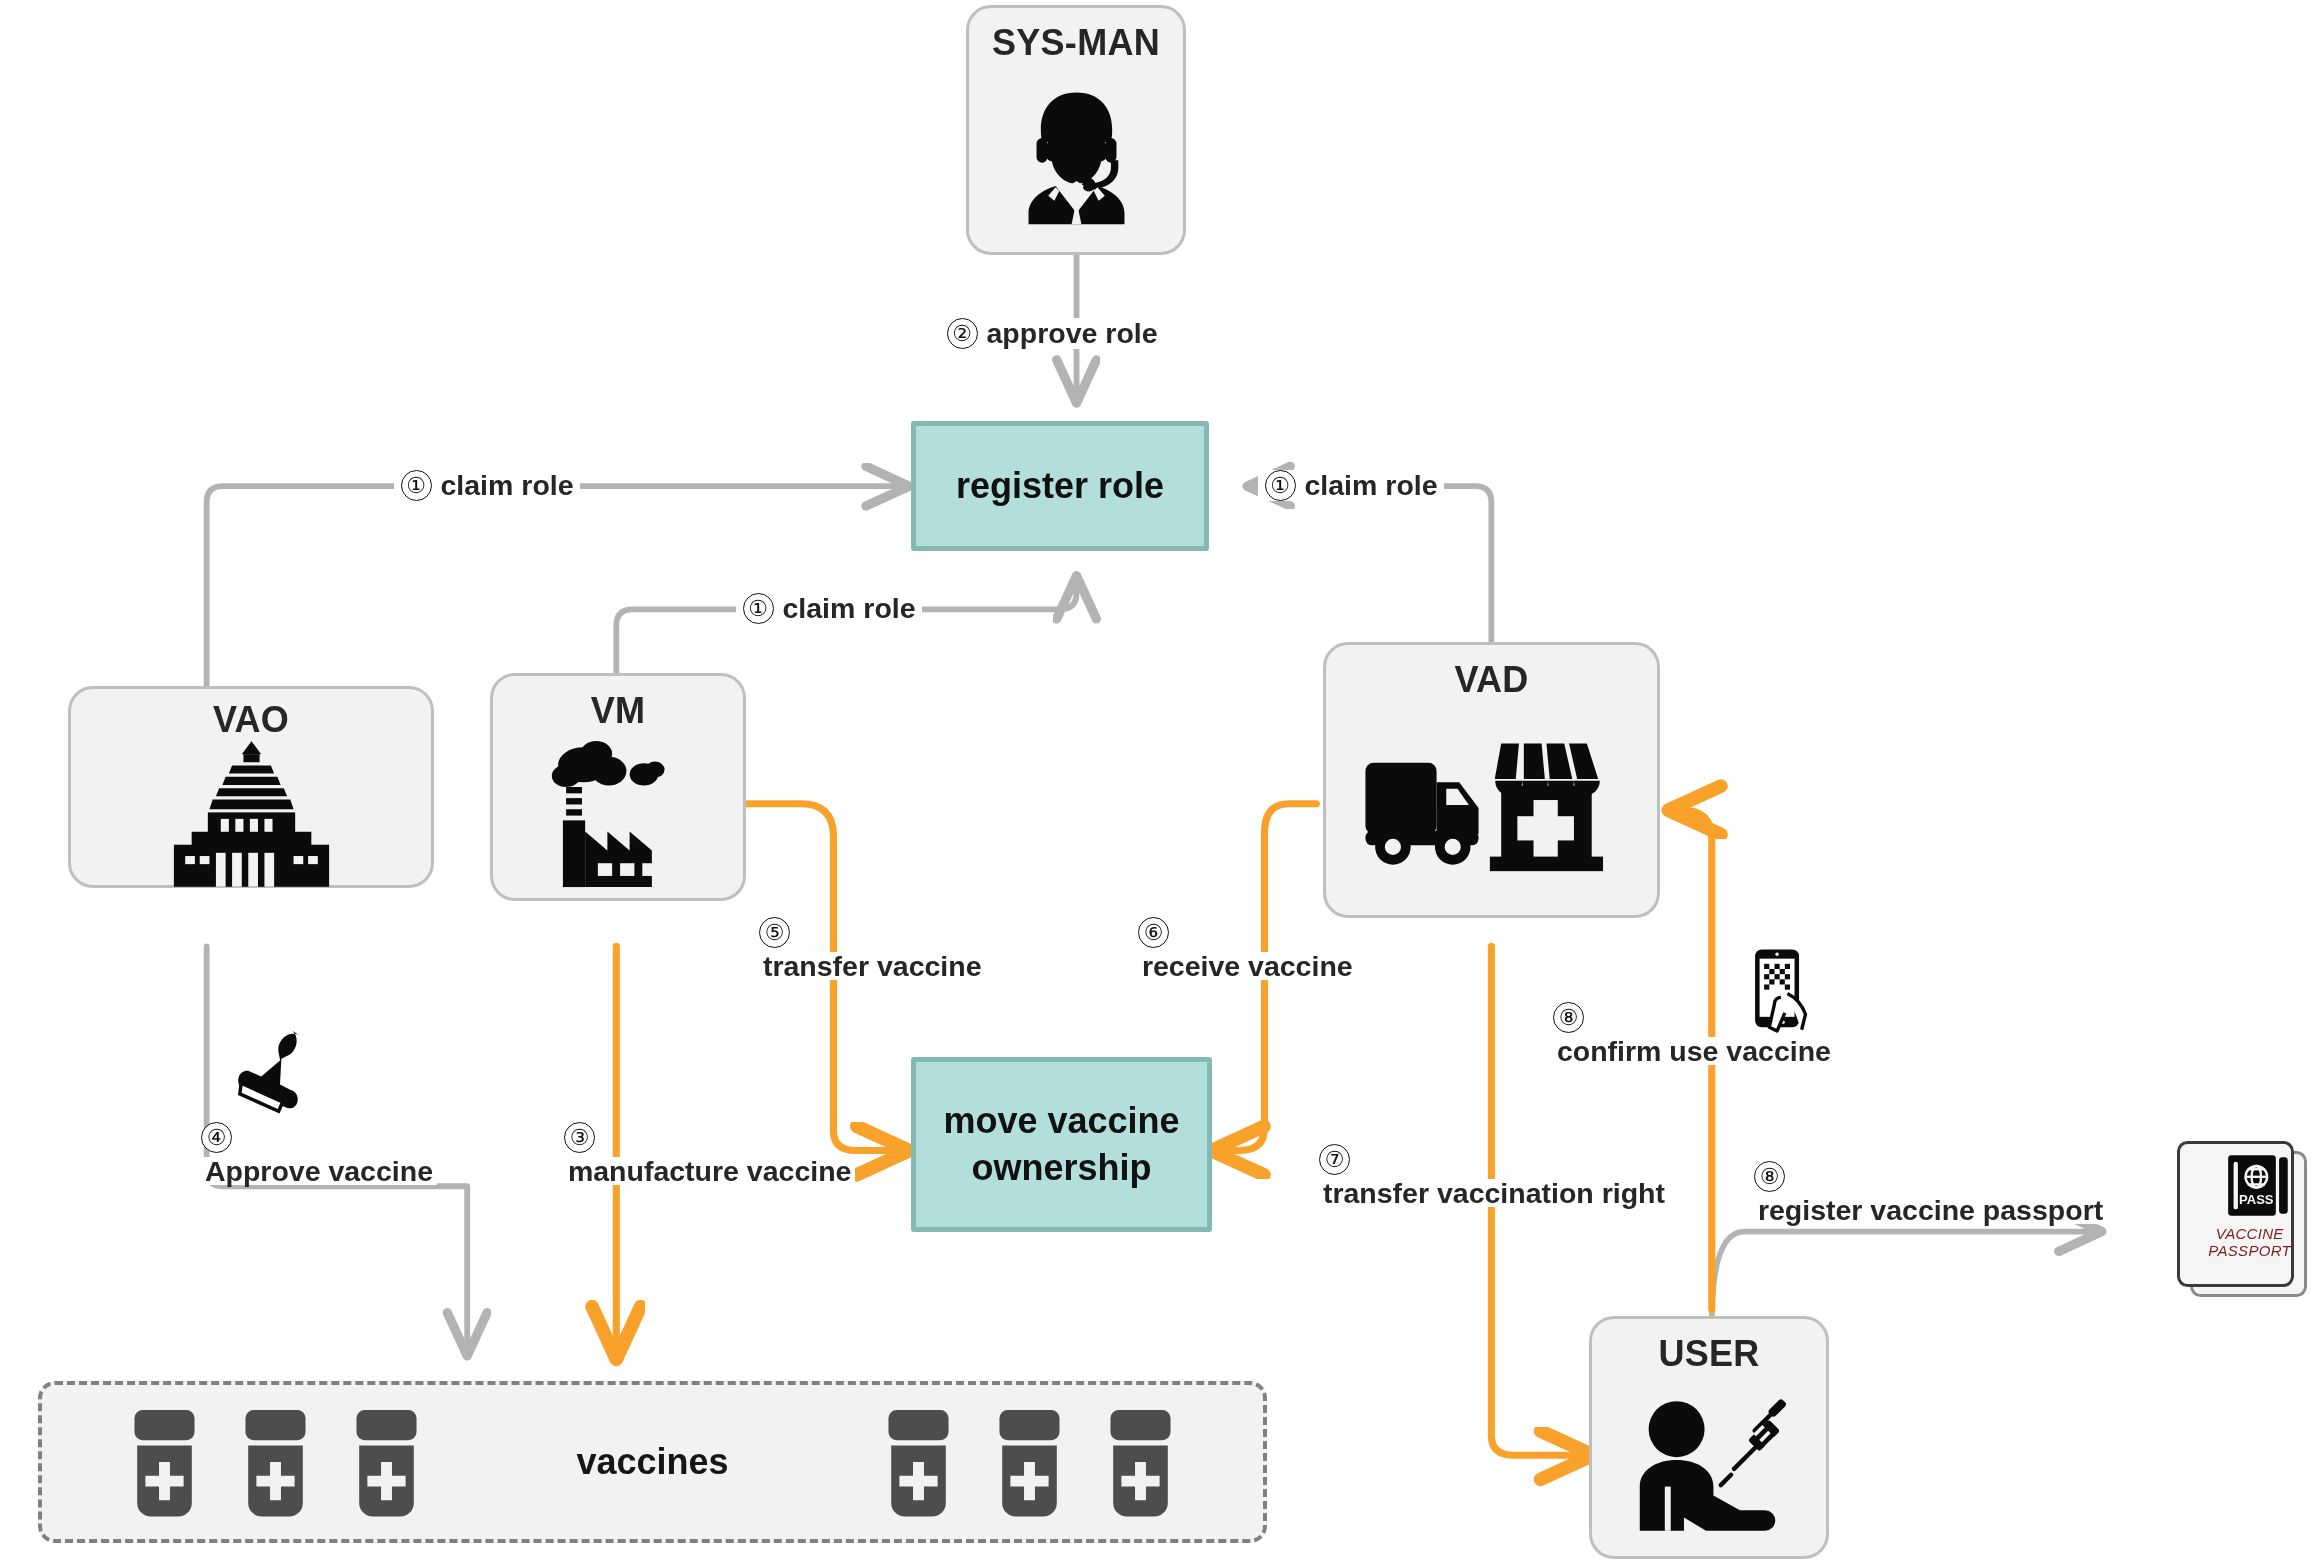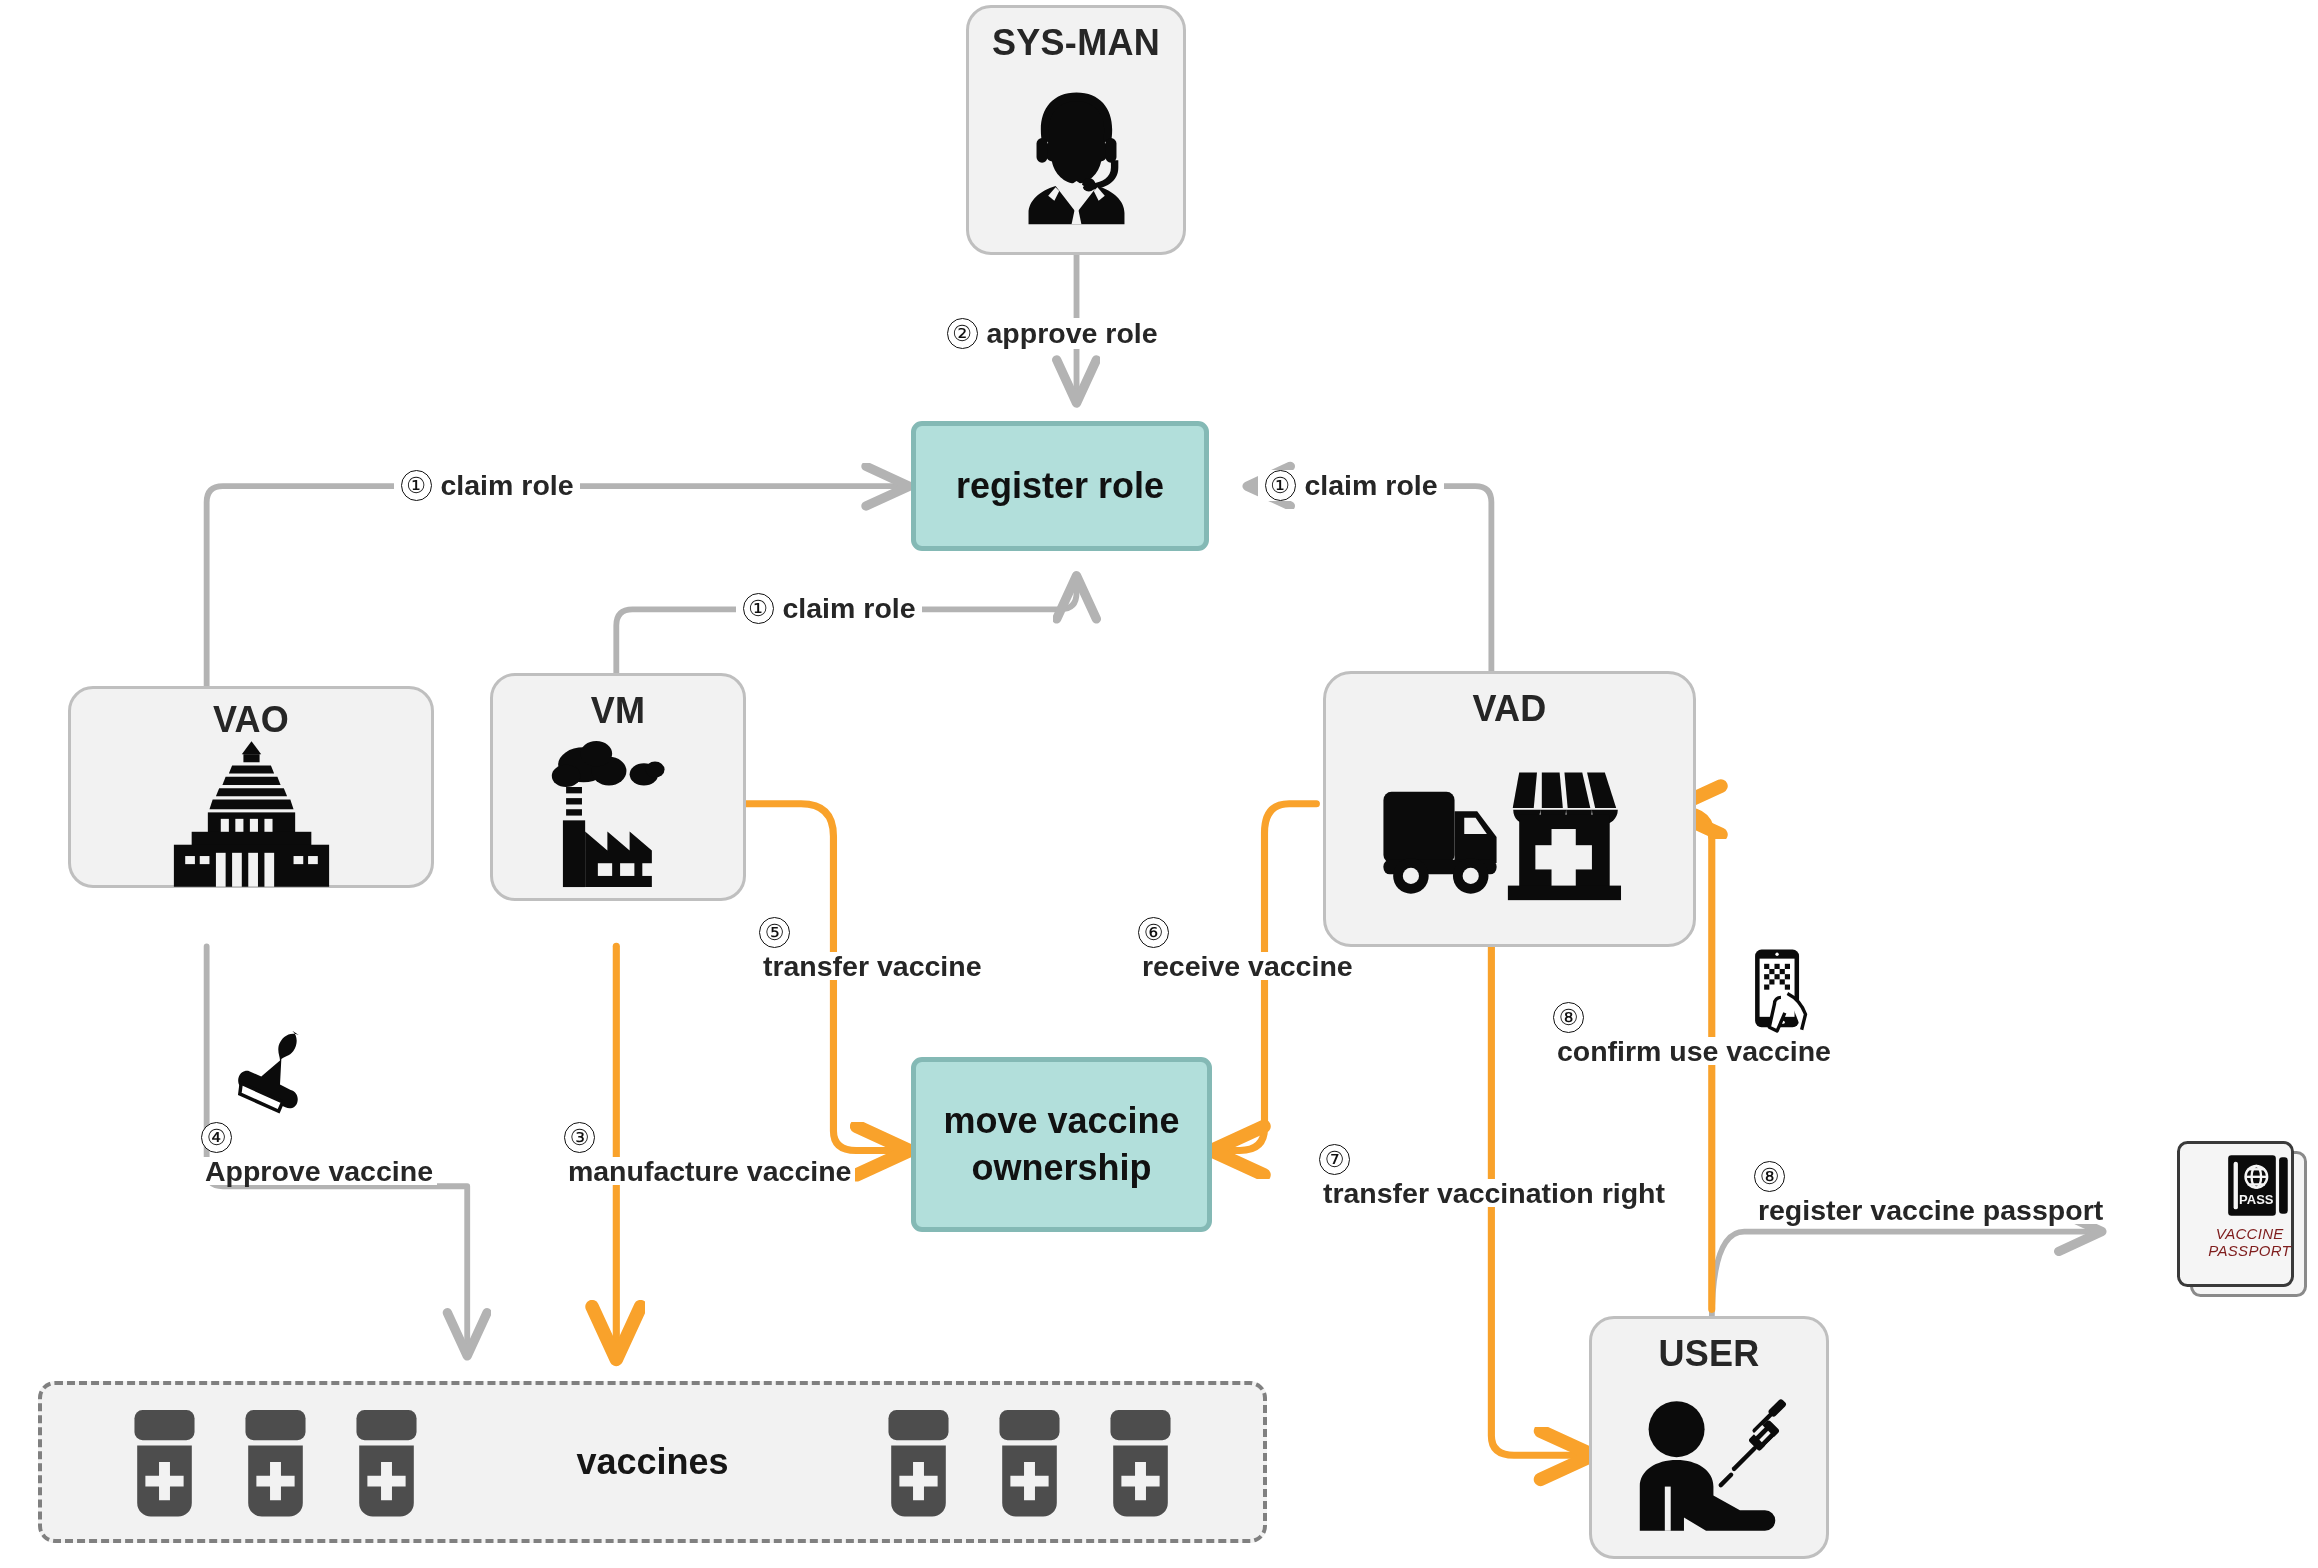--- a/index.html
+++ b/index.html
@@ -20,21 +20,21 @@
     font-weight:bold;color:#262626;letter-spacing:0.3px;
     font-size:36px;margin-top:17px;line-height:1;
   }
   .actor .glyph{flex:1;display:flex;align-items:center;justify-content:center;width:100%;}
 
   
   .proc{
     position:absolute;
     background:#b2dfdb;
     border:5.2px solid #84b9b5;
-    border-radius:11px;
+    border-radius:3px;
     box-sizing:border-box;
     display:flex;align-items:center;justify-content:center;text-align:center;
     color:#111;font-weight:bold;font-size:36px;line-height:1.28;
   }
 
   
   .vaccines-box{
     position:absolute;
     background:#f2f2f2;
     border:4.5px dashed #808080;
@@ -191,21 +191,21 @@
         <rect x="17" y="48" width="10" height="4"></rect>
         <rect x="15" y="55" width="14" height="42"></rect>
         <path d="M29 62l14 12V62l14 12V62l14 12v23H29z"></path>
         <rect x="37" y="82" width="9" height="8" fill="#f2f2f2"></rect>
         <rect x="51" y="82" width="9" height="8" fill="#f2f2f2"></rect>
         <rect x="65" y="82" width="9" height="8" fill="#f2f2f2"></rect>
       </svg>
     </div>
   </div>
 
-  <div class="actor" style="left:1323px;top:671px;width:373px;height:276px;border-radius:28px;">
+  <div class="actor" style="left:1323px;top:642px;width:337px;height:276px;">
     <div class="title">VAD</div>
     <div class="glyph">
       <svg width="259" height="139" viewBox="0 0 160 86" fill="#0b0b0b">
 
         <rect x="2" y="16" width="44" height="44" rx="5"></rect>
         <path d="M46 28h14l12 16v16H46z"></path>
         <path d="M52 32h7l7 10h-14z" fill="#f2f2f2"></path>
         <rect x="2" y="58" width="70" height="9" rx="4"></rect>
         <circle cx="19" cy="68" r="11"></circle>
         <circle cx="19" cy="68" r="5" fill="#f2f2f2"></circle>

